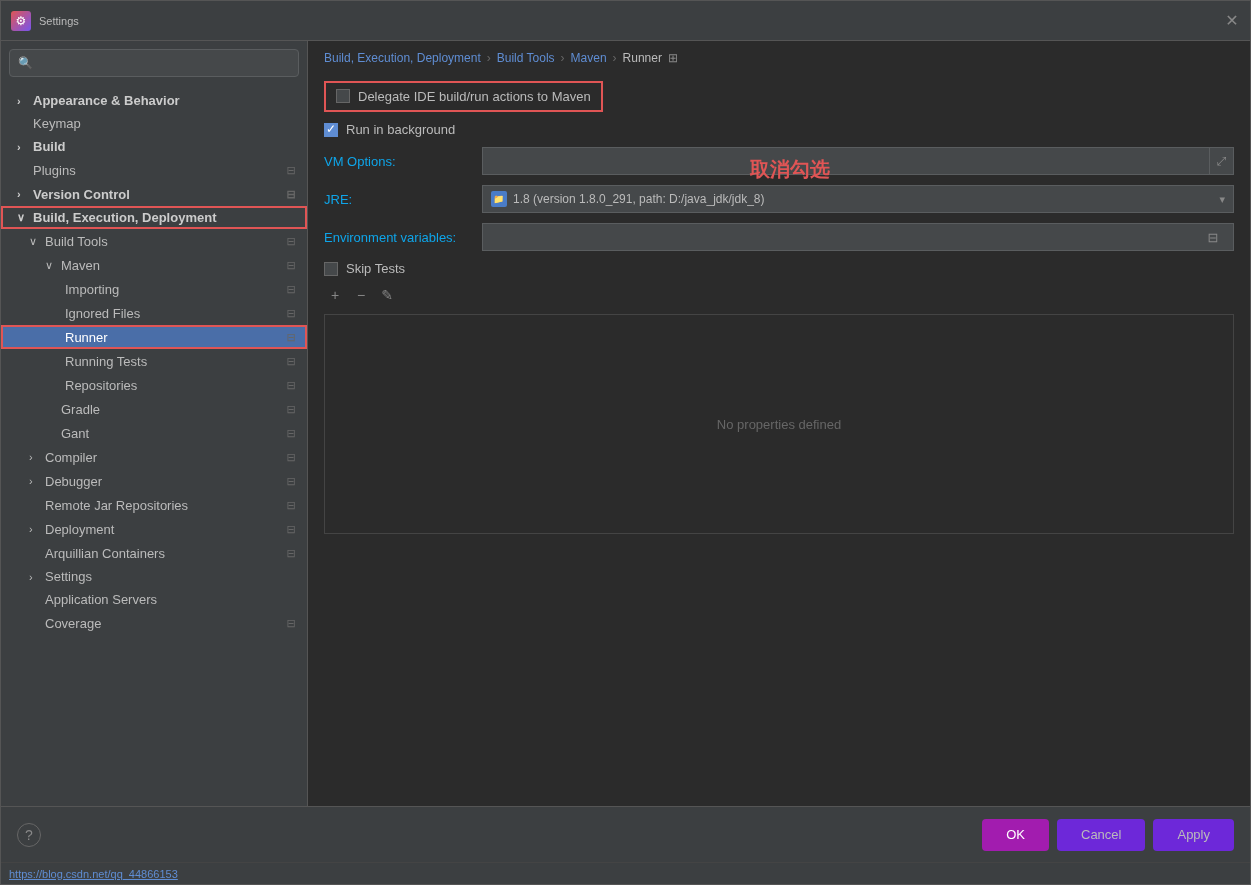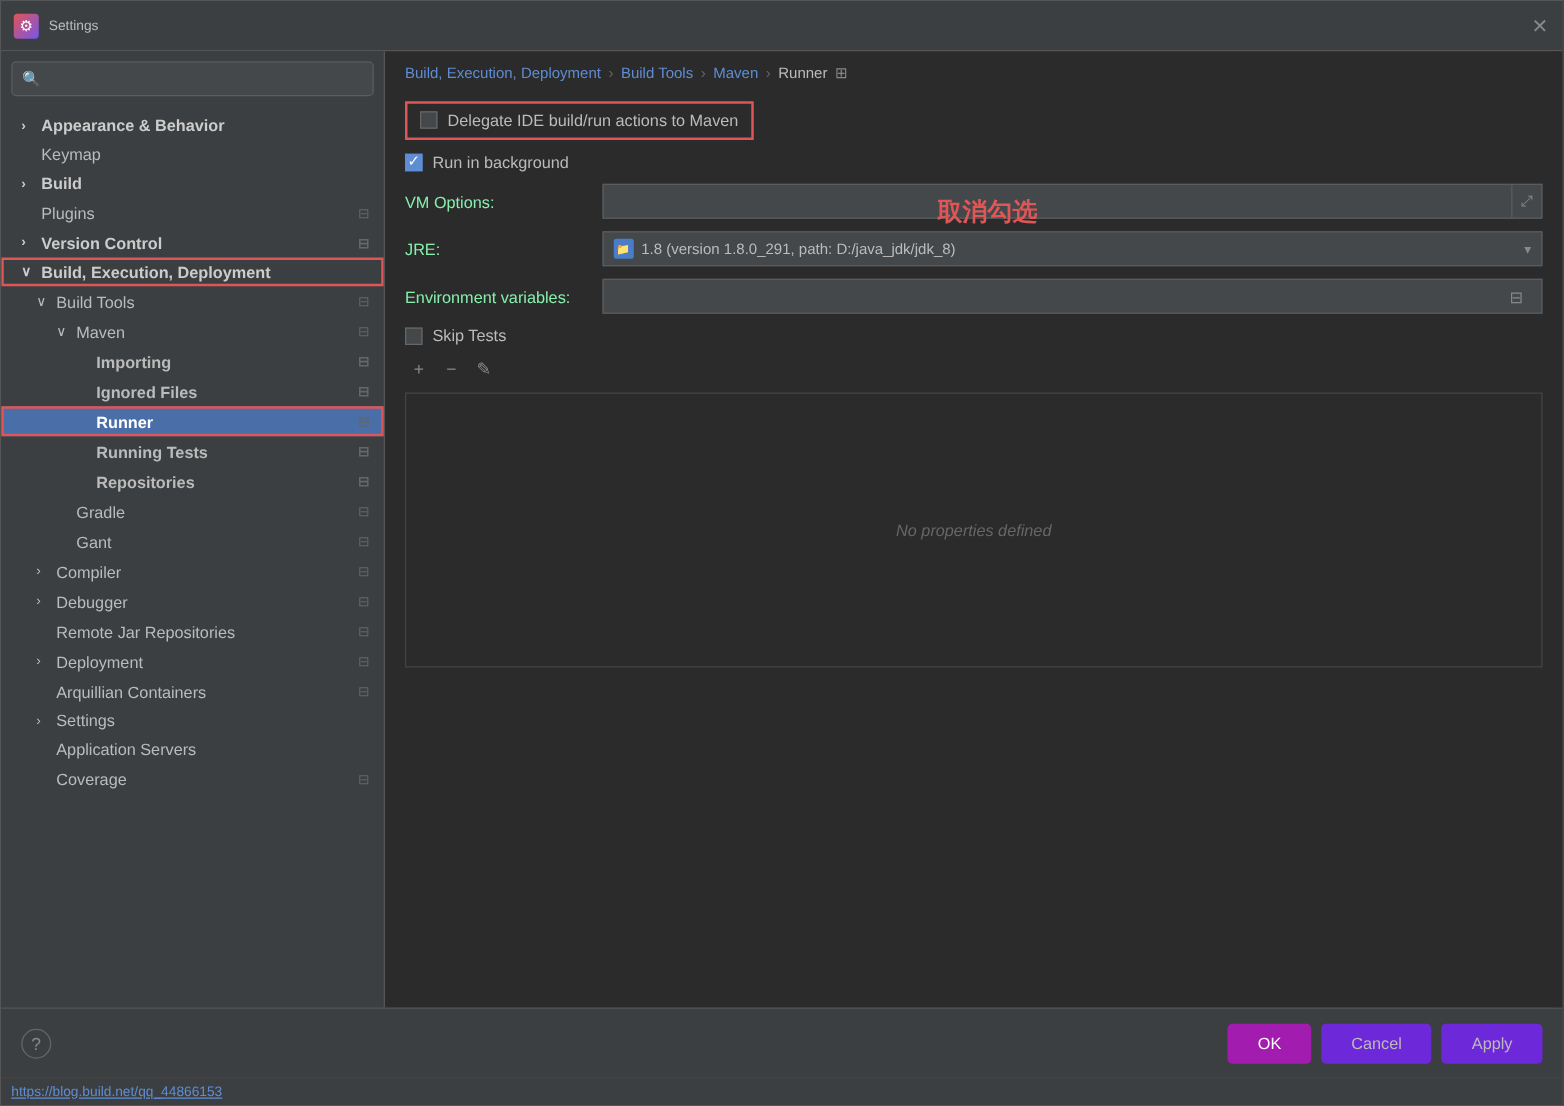--- a/index.html
+++ b/index.html
@@ -141,21 +141,21 @@
       height: 16px;
       display: flex;
       align-items: center;
       justify-content: center;
       color: #666;
       font-size: 11px;
     }
 
     .indent-1 { padding-left: 28px; }
     .indent-2 { padding-left: 44px; }
-    .indent-3 { padding-left: 60px; font-weight: bold; }
+    .indent-3 { padding-left: 48px; }
 
     
     .right-panel {
       flex: 1;
       display: flex;
       flex-direction: column;
       background: #2b2b2b;
       overflow: hidden;
     }
 
@@ -218,21 +218,21 @@
 
     .field-row {
       display: flex;
       align-items: center;
       margin-bottom: 10px;
       gap: 8px;
     }
 
     .field-label {
       width: 150px;
-      color: #86efac;
+      color: #0ea5e9;
       font-size: 13px;
       flex-shrink: 0;
     }
 
     .field-input-with-btn {
       flex: 1;
       display: flex;
       align-items: center;
       height: 28px;
       background: #45484a;
@@ -657,21 +657,21 @@
             <div class="checkbox"></div>
             <span class="label">Skip Tests</span>
           </div>
 
           <div class="toolbar-row">
             <button class="toolbar-btn">+</button>
             <button class="toolbar-btn">−</button>
             <button class="toolbar-btn">✎</button>
           </div>
 
-          <div style="border: 1px solid #444; min-height: 220px; display:flex; align-items:center; justify-content:center;font-style:italic;">
+          <div style="border: 1px solid #444; min-height: 220px; display:flex; align-items:center; justify-content:center;">
             <span style="color:#666; font-size:13px;">No properties defined</span>
           </div>
         </div>
 
       </div>
 
       <div class="annotation-text">取消勾选</div>
 
       <div style="position:absolute; right:0; top:0; width:8px; height:100%; background:#2b2b2b;"></div>
 
@@ -681,15 +681,15 @@
   <div class="bottom-bar">
     <div class="help-btn">?</div>
     <div class="action-buttons">
       <button class="btn btn-primary">OK</button>
       <button class="btn btn-secondary">Cancel</button>
       <button class="btn btn-secondary">Apply</button>
     </div>
   </div>
 
   <div class="status-bar">
-    <span style="cursor:pointer; text-decoration:underline;">https://blog.build.net/qq_44866153</span>
+    <span style="cursor:pointer; text-decoration:underline;">https://blog.csdn.net/qq_44866153</span>
   </div>
 </div>
 
 </body></html>

